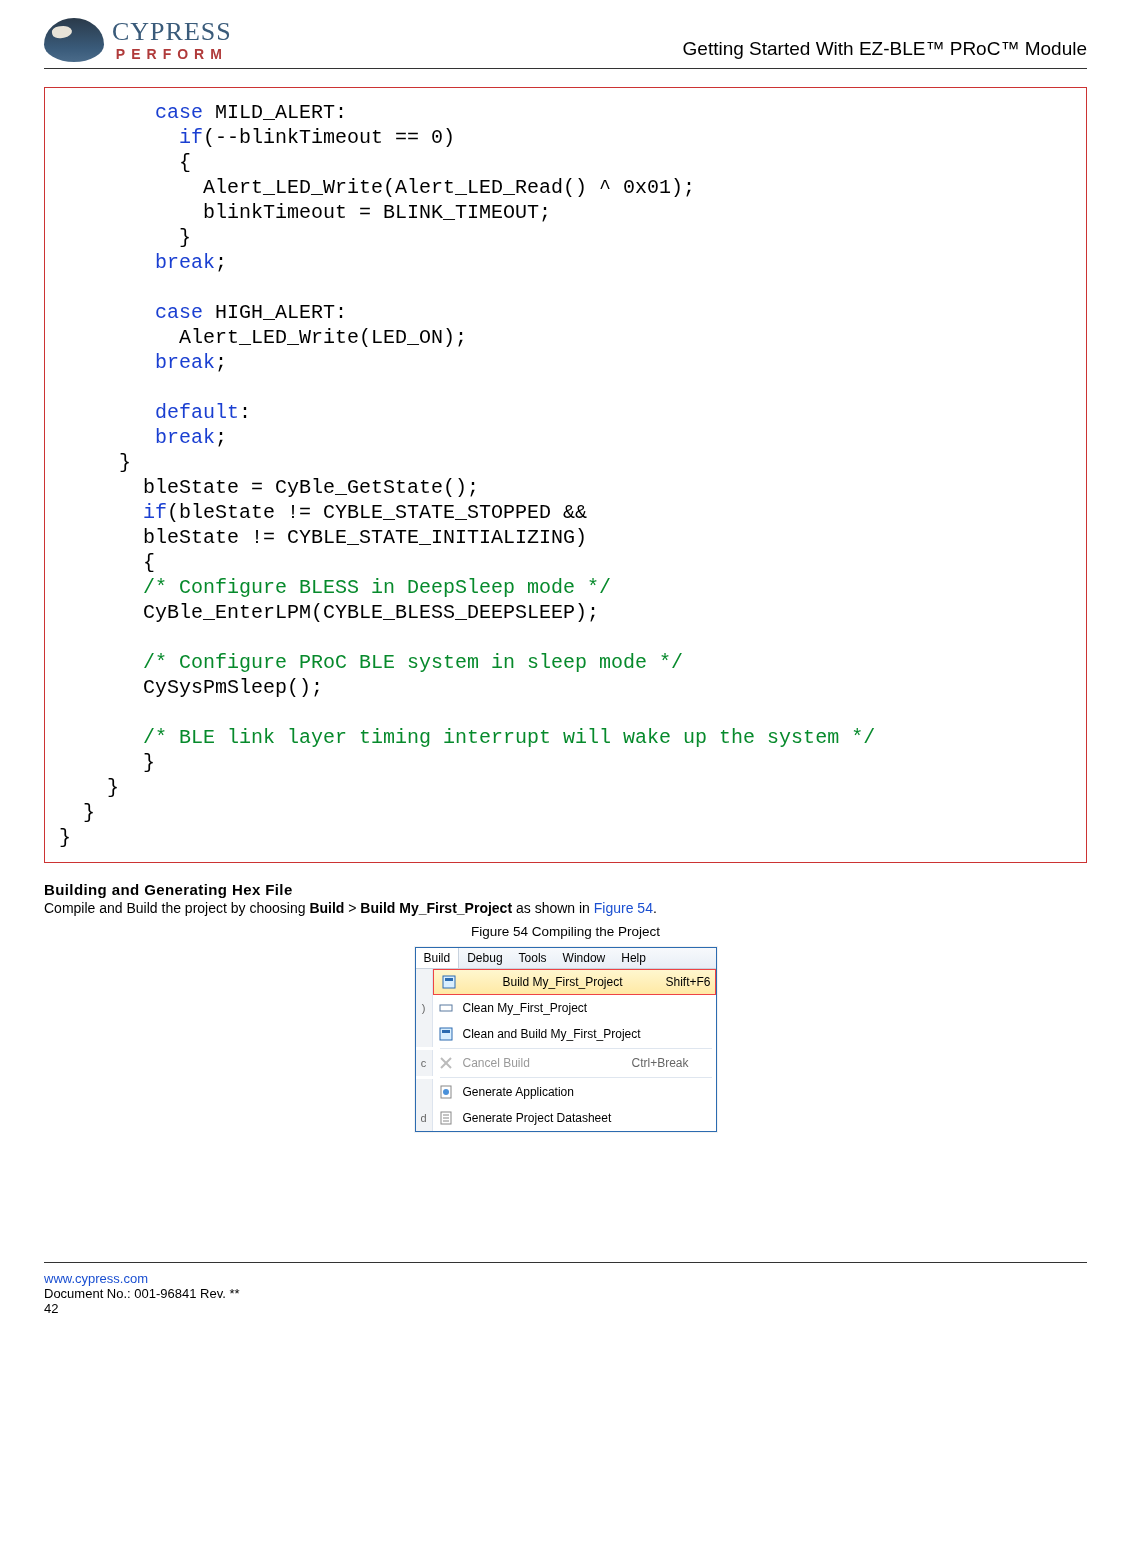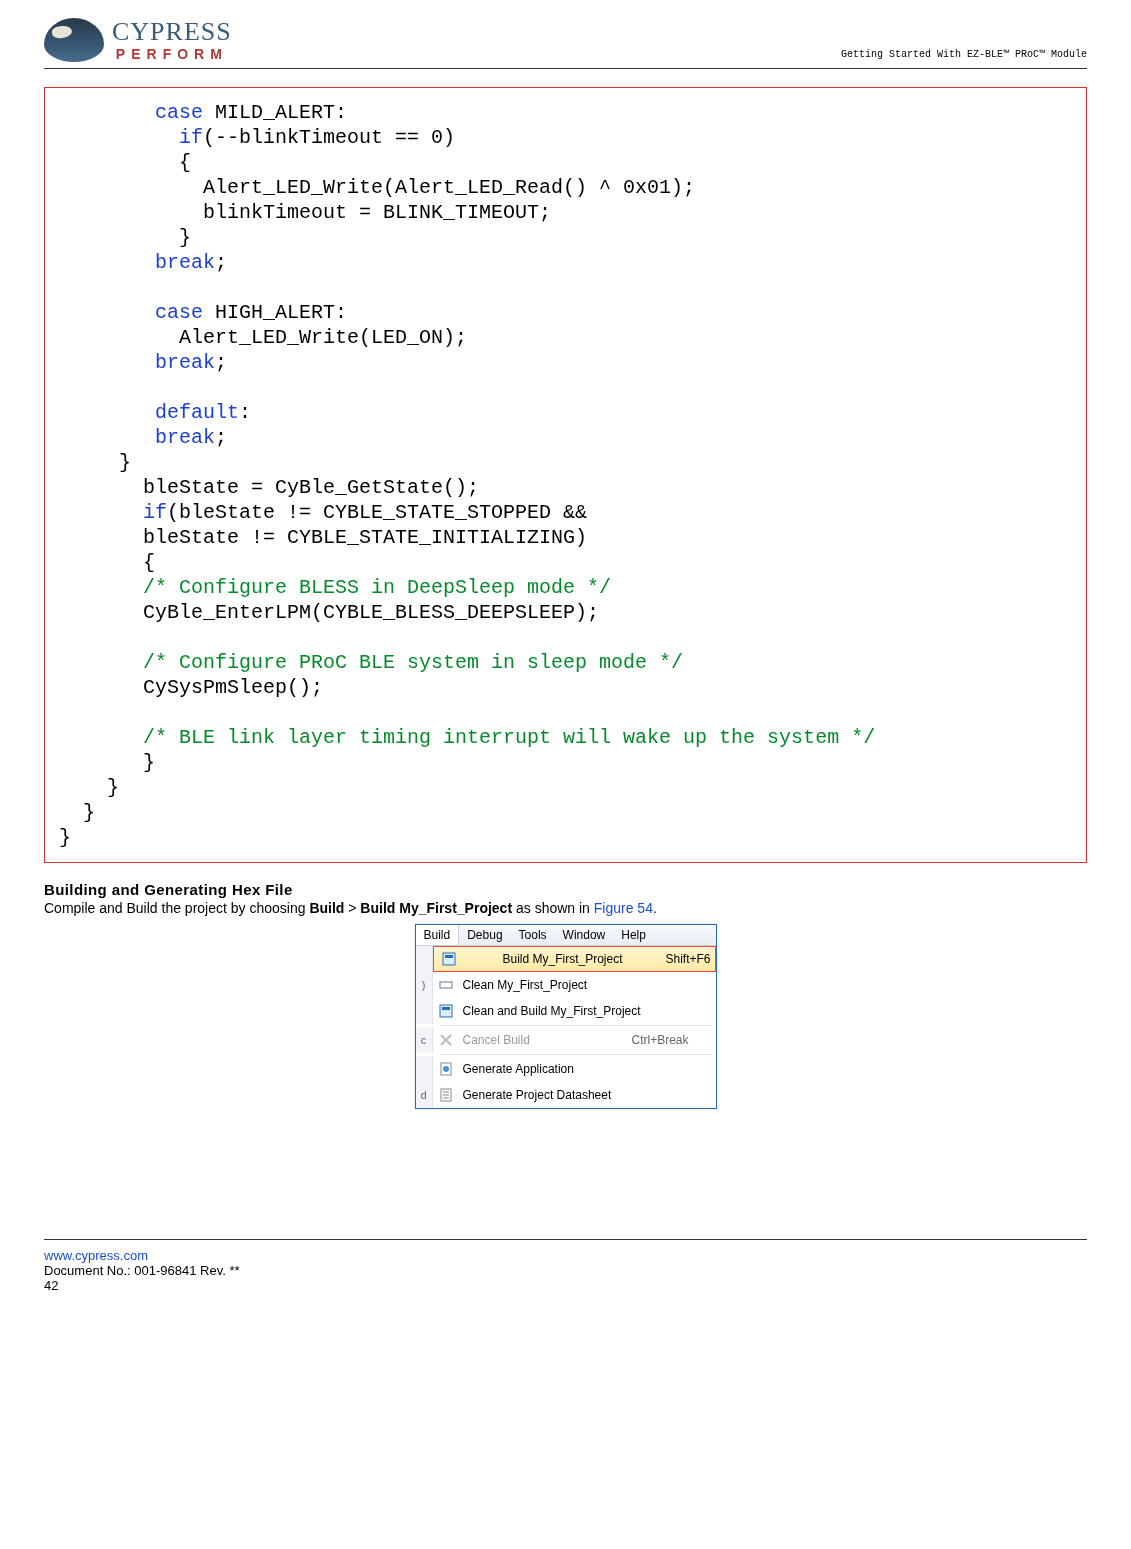--- a/index.html
+++ b/index.html
@@ -60,24 +60,23 @@
     color:#3a5b7a;
   }
   .logo-tag {
     font-size: 14px;
     letter-spacing: 6px;
     color:#b03a3a;
     font-weight: bold;
     margin-top:2px;
   }
   .header-right {
-    font-size: 10px;
+    font-size: 19px;
     color:#000;
     padding-bottom:2px;
-    font-family:Liberation Mono, monospace;
   }
   .code-box {
     border: 1.5px solid #cc3333;
     padding: 12px 14px 12px 14px;
     margin: 0 0 18px 0;
     font-family: "Courier New", monospace;
     font-size: 20px;
     line-height: 1.25;
     white-space: pre;
     color:#000;
@@ -222,20 +221,21 @@
        <span class="cm">/* BLE link layer timing interrupt will wake up the system */</span>
        <span>}</span>
     <span>}</span>
   <span>}</span>
 <span>}</span></div>
 
   <div class="section-heading">Building and Generating Hex File</div>
   <div class="body-text">
     <span>Compile and Build the project by choosing </span><b>Build</b><span> &gt; </span><b>Build My_First_Project</b><span> as shown in </span><span class="figref">Figure 54</span><span>.</span>
   </div>
+  <div class="figure-caption">Figure 54 Compiling the Project</div>
 
   <div class="menu-shot">
     <div class="topbar">
       <div class="active">Build</div>
       <div>Debug</div>
       <div>Tools</div>
       <div>Window</div>
       <div>Help</div>
     </div>
 

